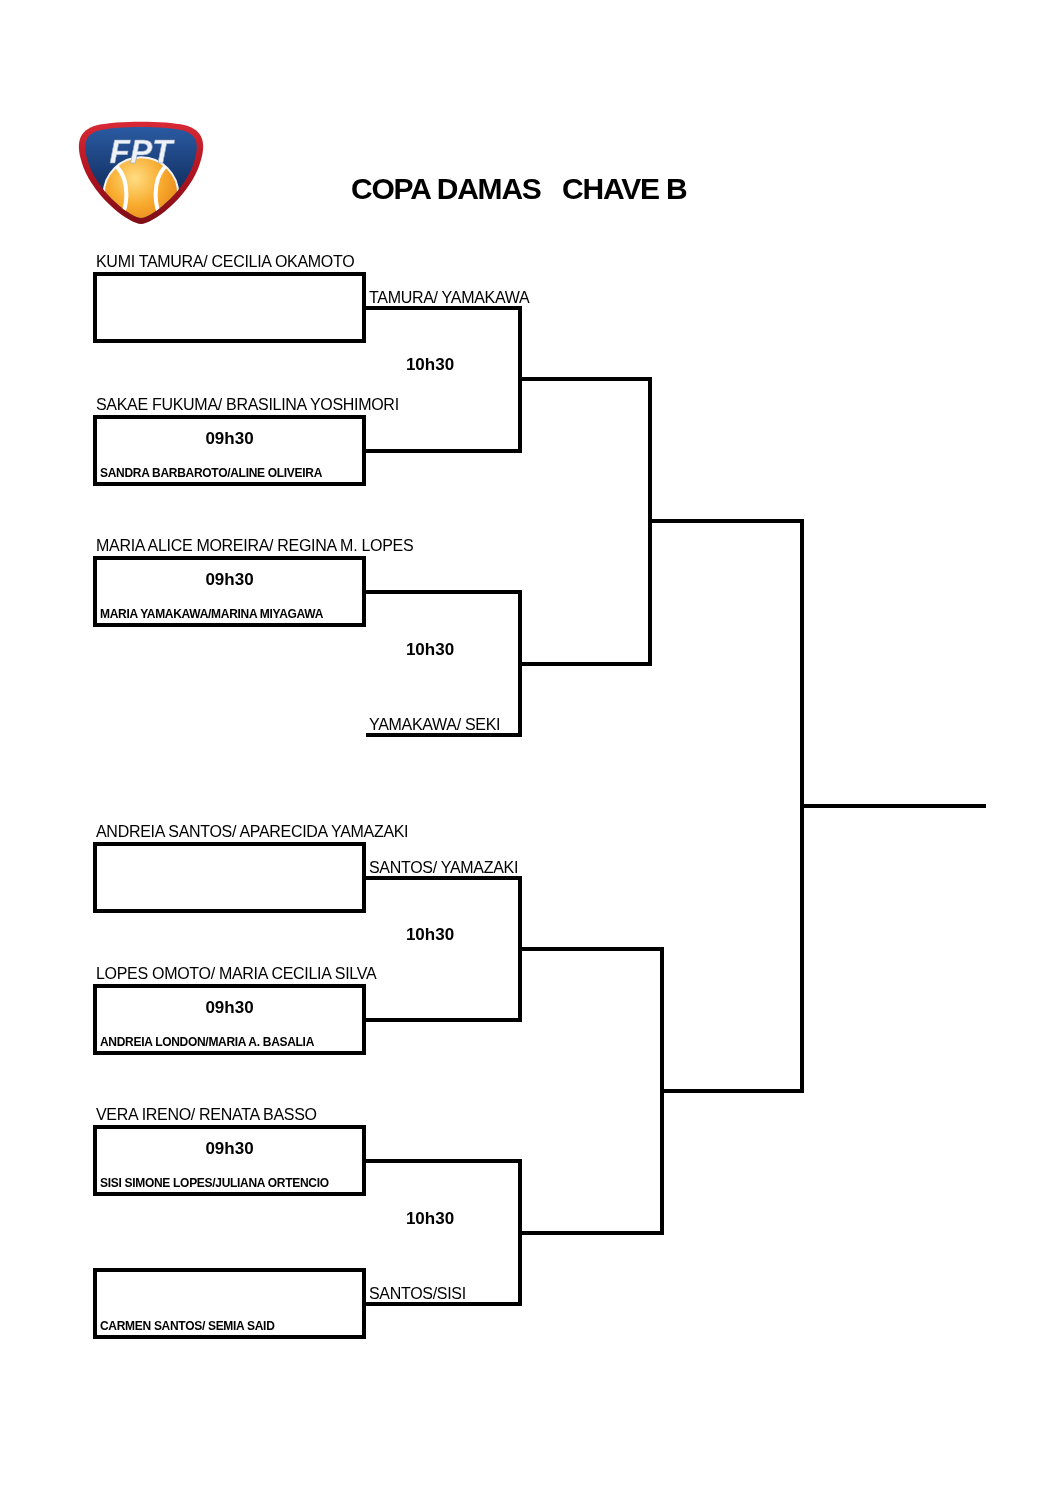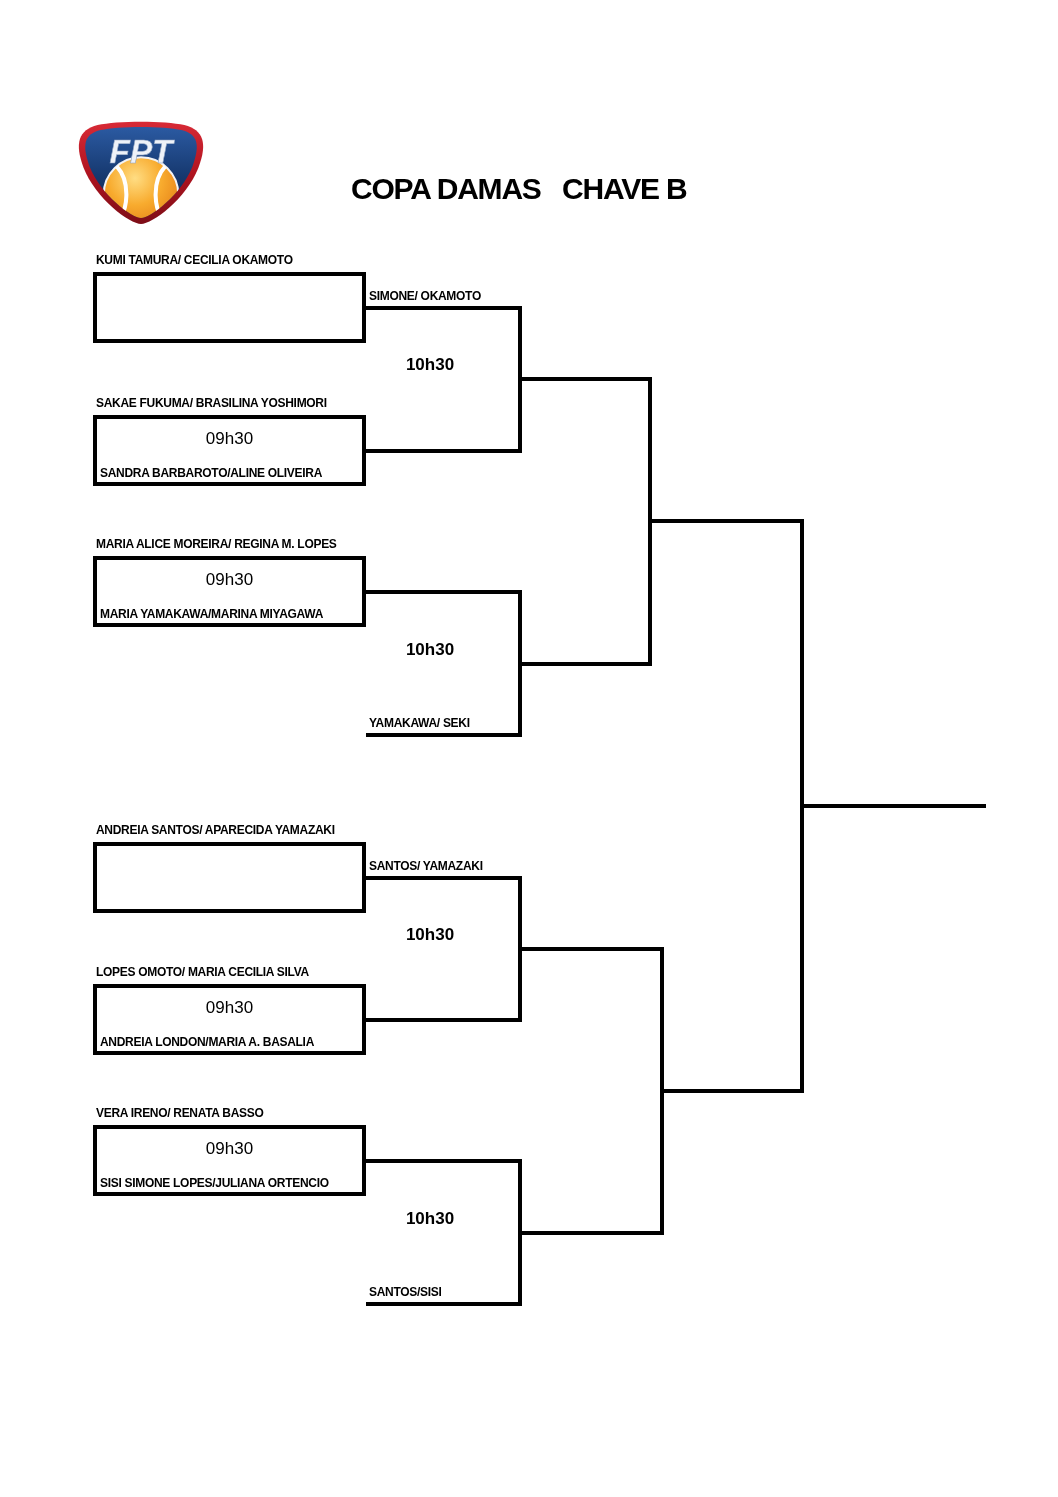--- a/index.html
+++ b/index.html
@@ -32,34 +32,34 @@
     width: 265px;
     height: 63px;
     border: 4px solid #000;
     background: #fff;
   }
   .box-time {
     position: absolute;
     left: 0; right: 0; top: 10px;
     text-align: center;
     font-size: 17px;
-    font-weight: normal;
+    font-weight: bold;
   }
   .box-team {
     position: absolute;
     left: 3px; bottom: 2px;
     font-size: 12px;
     font-weight: bold;
     letter-spacing: -0.3px;
     white-space: nowrap;
   }
   .team-label, .adv-label {
     position: absolute;
-    font-size: 12px;
-    font-weight: bold;
+    font-size: 16px;
+    font-weight: normal;
     letter-spacing: -0.3px;
     white-space: nowrap;
   }
   .r2-time {
     position: absolute;
     left: 380px;
     width: 100px;
     text-align: center;
     font-size: 17px;
     font-weight: bold;
@@ -131,20 +131,23 @@
   <div class="box" style="top:984px">
     <div class="box-time">09h30</div>
     <div class="box-team">ANDREIA LONDON/MARIA A. BASALIA</div>
   </div>
 
   <div class="box" style="top:1125px">
     <div class="box-time">09h30</div>
     <div class="box-team">SISI SIMONE LOPES/JULIANA ORTENCIO</div>
   </div>
 
+  <div class="box" style="top:1268px">
+    <div class="box-team">CARMEN SANTOS/ SEMIA SAID</div>
+  </div>
 
   <div class="hl" style="left:366px; top:306px;  width:156px"></div>
   <div class="hl" style="left:366px; top:449px;  width:156px"></div>
   <div class="vl" style="left:518px; top:306px;  height:147px"></div>
   <div class="hl" style="left:522px; top:377px;  width:130px"></div>
 
   <div class="hl" style="left:366px; top:590px;  width:156px"></div>
   <div class="hl" style="left:366px; top:733px;  width:156px"></div>
   <div class="vl" style="left:518px; top:590px;  height:147px"></div>
   <div class="hl" style="left:522px; top:662px;  width:130px"></div>
@@ -161,21 +164,21 @@
   <div class="hl" style="left:366px; top:1302px; width:156px"></div>
   <div class="vl" style="left:518px; top:1159px; height:147px"></div>
   <div class="hl" style="left:522px; top:1231px; width:142px"></div>
 
   <div class="vl" style="left:660px; top:947px;  height:288px"></div>
   <div class="hl" style="left:664px; top:1089px; width:140px"></div>
 
   <div class="vl" style="left:800px; top:519px;  height:574px"></div>
   <div class="hl" style="left:804px; top:804px;  width:182px"></div>
 
-  <div class="adv-label" style="left:369px; top:289px">SIMONE/ OKAMOTO</div>
+  <div class="adv-label" style="left:369px; top:289px">TAMURA/ YAMAKAWA</div>
   <div class="adv-label" style="left:369px; top:716px">YAMAKAWA/ SEKI</div>
   <div class="adv-label" style="left:369px; top:859px">SANTOS/ YAMAZAKI</div>
   <div class="adv-label" style="left:369px; top:1285px">SANTOS/SISI</div>
 
   <div class="r2-time" style="top:355px">10h30</div>
   <div class="r2-time" style="top:640px">10h30</div>
   <div class="r2-time" style="top:925px">10h30</div>
   <div class="r2-time" style="top:1209px">10h30</div>
 
 </div>

